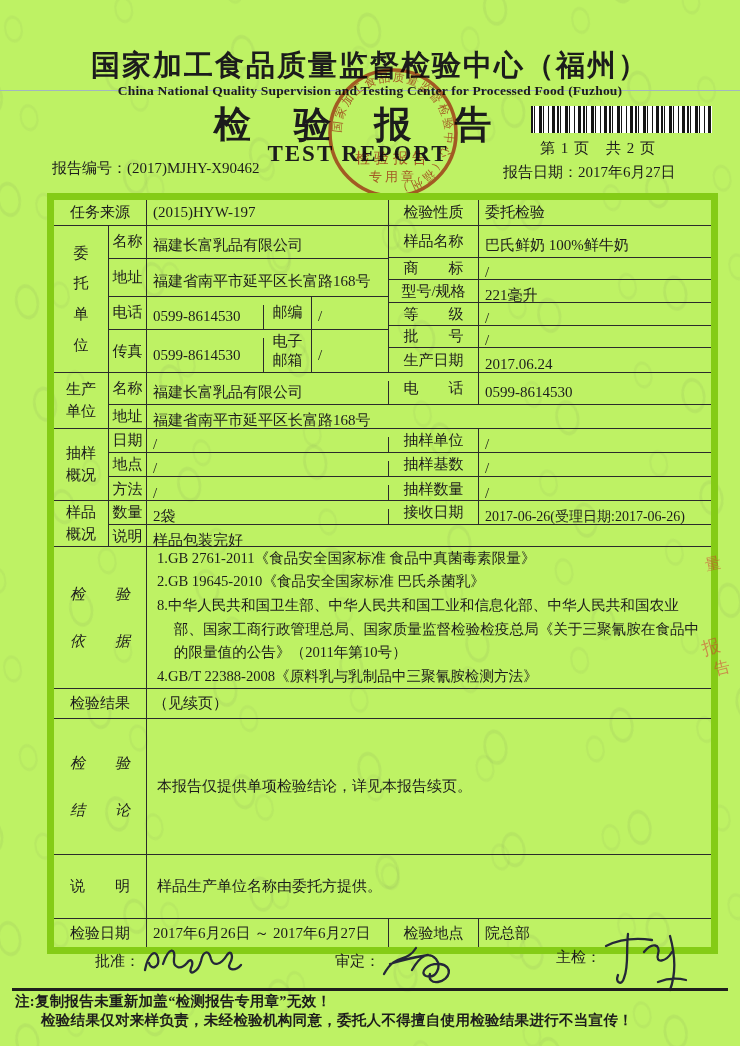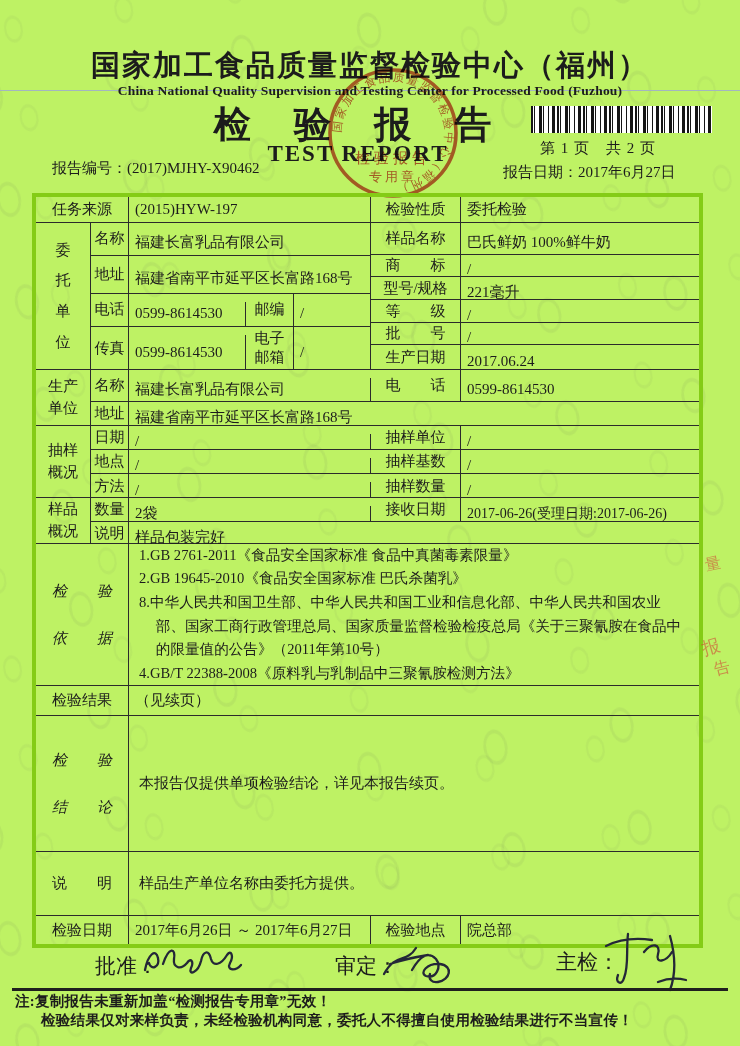--- a/index.html
+++ b/index.html
@@ -32,21 +32,21 @@
     background:repeating-linear-gradient(90deg,
       #151515 0 2px,#fff 2px 3px,#151515 3px 4px,#fff 4px 8px,
       #151515 8px 11px,#fff 11px 12px,#151515 12px 13px,#fff 13px 17px,
       #151515 17px 18px,#fff 18px 21px,#151515 21px 24px,#fff 24px 26px);
   }
   .page-info{left:540px;top:139px;font-size:15px;letter-spacing:1px;}
   .report-no{left:52px;top:159px;font-size:15px;}
   .report-date{left:503px;top:163px;font-size:15px;}
 
   
-  .tbl{left:32px;top:193px;width:671px;border:4px solid #84cc16;background:transparent;
+  .tbl{left:47px;top:193px;width:671px;border:7px solid #84cc16;background:transparent;
        font-size:15px;box-sizing:border-box;}
   .tbl,.tbl *{box-sizing:border-box;}
   .tr{display:flex;border-bottom:1px solid #2b2b2b;}
   .tr:last-child{border-bottom:none;}
   .td{display:flex;align-items:center;padding:1px 6px;overflow:hidden;}
   .br{border-right:1px solid #2b2b2b;}
   .lab{justify-content:center;text-align:center;padding:1px 2px;}
   .w1{width:93px;}.w2{width:242px;}.w3{width:90px;}.w4{flex:1;}
   .pre{white-space:pre-line;}
   .half-l{width:335px;display:flex;border-right:1px solid #2b2b2b;}
@@ -68,21 +68,21 @@
   .biglab{line-height:3.1;font-style:italic;}
   .basis{flex:1;padding:8px 10px;font-size:14.6px;line-height:1.62;display:flex;
          flex-direction:column;justify-content:center;}
   .basis-item{padding-left:1.15em;text-indent:-1.15em;}
 
   
   .stamp{left:310px;top:50px;mix-blend-mode:multiply;opacity:.82;pointer-events:none;}
   .frag{color:#d23c33;opacity:.55;font-size:16px;line-height:1;}
 
   
-  .sig-label{font-size:21px;}
+  .sig-label{font-size:15px;}
   .sig{stroke:#242738;stroke-width:2.3;fill:none;stroke-linecap:round;stroke-linejoin:round;}
   .note-rule{left:12px;top:988px;width:716px;height:2.5px;background:#1f1f1f;}
   .note{font-size:14.5px;font-weight:bold;letter-spacing:.3px;}
 </style>
 </head>
 <body>
 
 <div class="page">
 
   <div class="abs center org-cn">国家加工食品质量监督检验中心（福州）</div>

